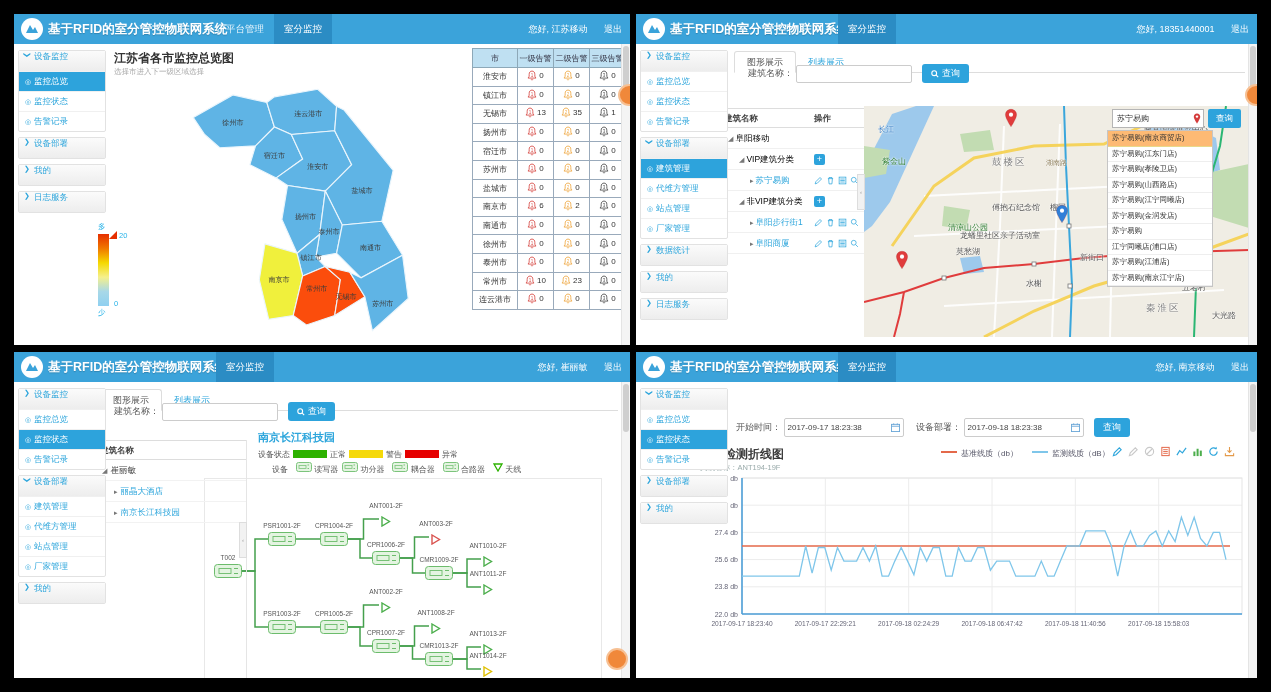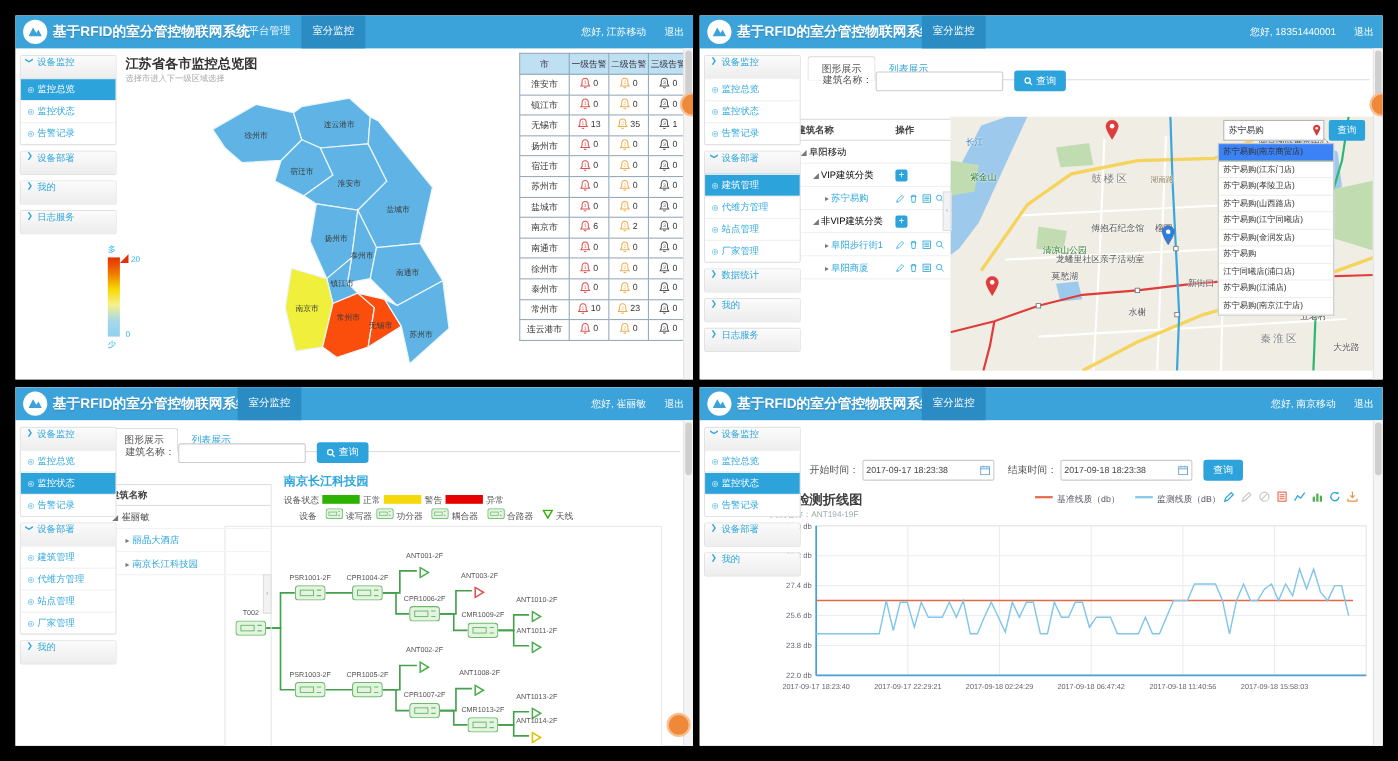--- a/index.html
+++ b/index.html
@@ -74,21 +74,21 @@
   .bm-water{color:#3c82c8}
   .bm-road{color:#8a7a55;font-size:7px}
   .bm-pin{position:absolute;z-index:4}
   .bm-search{position:absolute;top:3px;right:8px;z-index:6;white-space:nowrap}
   .bm-search .inp{display:inline-flex;align-items:center;width:84px;height:17px;background:#fff;border:1px solid #b5b5b5;
                   font-size:8px;color:#333;padding:0 2px 0 4px;vertical-align:top;justify-content:space-between}
   .bm-search .go{display:inline-block;height:19px;line-height:19px;padding:0 8px;background:#2da3dc;color:#fff;
                  font-size:8.5px;border-radius:2px;margin-left:4px;cursor:pointer;vertical-align:top}
   .bm-list{position:absolute;top:24px;right:36px;width:104px;background:#fff;border:1px solid #c5c5c5;z-index:6}
   .bm-item{height:14.5px;line-height:14.5px;font-size:7.5px;color:#333;padding-left:4px;border-bottom:1px solid #eee;cursor:pointer;white-space:nowrap}
-  .bm-item.on{background:#3b82f6;border-bottom:1px solid #e8d98a}
+  .bm-item.on{background:#fdba74;border-bottom:1px solid #e8d98a}
   
   .bltree{position:absolute;left:80px;top:58px;width:152px;bottom:0;border-right:1px solid #e5e5e5;font-size:8.5px;z-index:3}
   .bl-head{height:18px;line-height:18px;border-top:1px solid #ddd;border-bottom:1px solid #ddd;color:#444;font-weight:bold;padding-left:6px}
   .bl-row{height:20px;line-height:20px;padding-left:8px;border-bottom:1px solid #f2f2f2;white-space:nowrap}
   .bl-row .bt-exp{margin-right:3px}
   .venue-title{position:absolute;left:244px;top:48px;font-size:11px;font-weight:bold;color:#2ea6dc}
   .dev-legend{position:absolute;left:244px;top:66px;font-size:8px;color:#555;line-height:14px;z-index:3;white-space:nowrap}
   .sw{display:inline-block;width:34px;height:8px;vertical-align:-1px;margin:0 3px}
   .topo{position:absolute;left:190px;top:96px;width:396px;height:200px;border:1px solid #e8e8e8;background:#fff;z-index:2}
   .topo-label{position:absolute;font-size:6.5px;color:#555;white-space:nowrap;transform:translateX(-50%)}
@@ -1043,21 +1043,21 @@
       <span>开始时间：</span>
       <span class="dt-input">
         <span>2017-09-17 18:23:38</span>
         <svg width="9" height="9" viewBox="0 0 10 10">
             <rect x="0.5" y="1.5" width="9" height="8" fill="none" stroke="#6aa7d8"></rect>
             <line x1="0.5" y1="3.6" x2="9.5" y2="3.6" stroke="#6aa7d8"></line>
             <line x1="3" y1="0.4" x2="3" y2="2" stroke="#6aa7d8"></line>
             <line x1="7" y1="0.4" x2="7" y2="2" stroke="#6aa7d8"></line>
           </svg>
       </span>
-      <span style="margin-left:10px">结束时间：</span>
+      <span style="margin-left:10px">设备部署：</span>
       <span class="dt-input">
         <span>2017-09-18 18:23:38</span>
         <svg width="9" height="9" viewBox="0 0 10 10">
             <rect x="0.5" y="1.5" width="9" height="8" fill="none" stroke="#6aa7d8"></rect>
             <line x1="0.5" y1="3.6" x2="9.5" y2="3.6" stroke="#6aa7d8"></line>
             <line x1="3" y1="0.4" x2="3" y2="2" stroke="#6aa7d8"></line>
             <line x1="7" y1="0.4" x2="7" y2="2" stroke="#6aa7d8"></line>
           </svg>
       </span>
       <span class="btn-blue">

